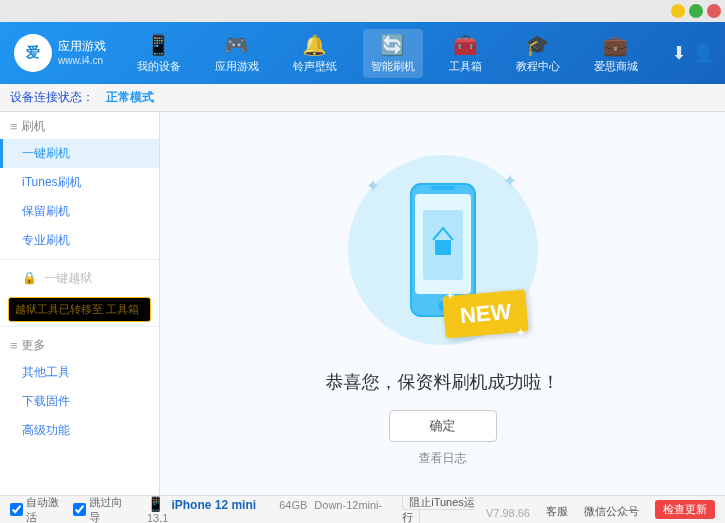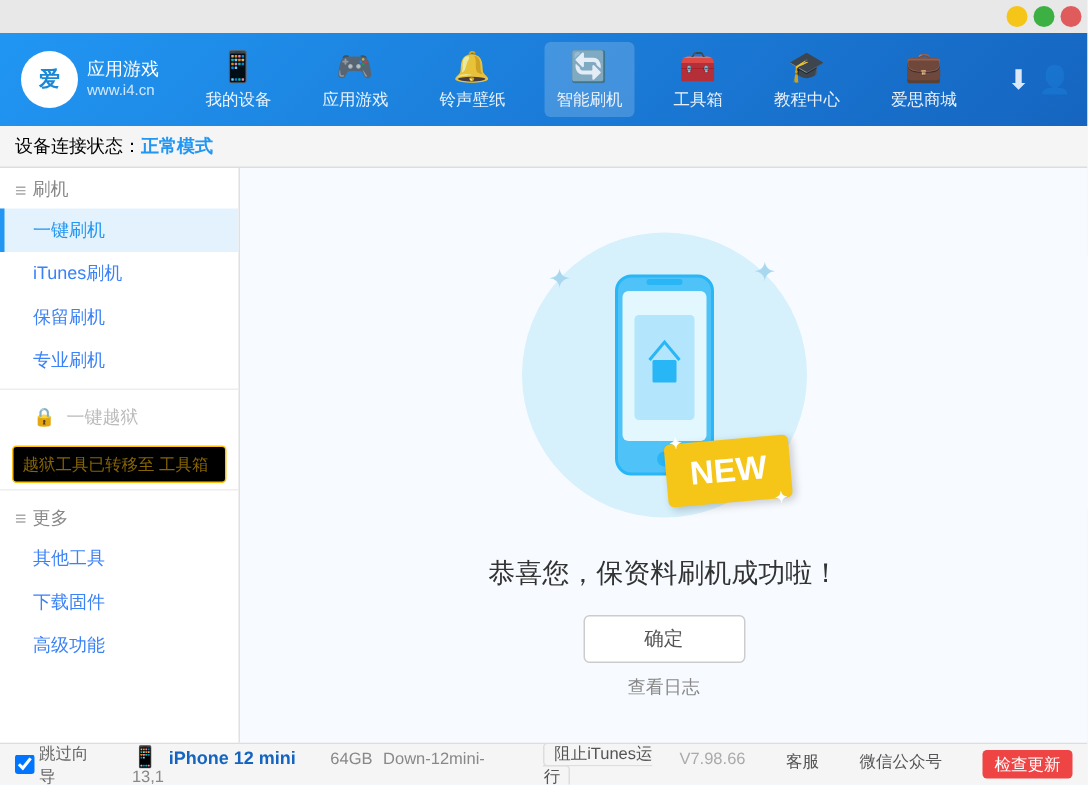--- a/index.html
+++ b/index.html
@@ -75,21 +75,21 @@
     
     .status-bar {
       height: 28px;
       background: #f5f5f5;
       border-bottom: 1px solid #ddd;
       display: flex; align-items: center;
       padding: 0 10px;
       font-size: 12px;
       color: #555;
     }
-    .status-label { color: #000000; margin-right: 0; }
+    .status-label { color: #1d4ed8; margin-right: 12px; }
     .status-value { color: #2196F3; font-weight: bold; }
 
     
     .main-layout {
       display: flex;
       height: calc(523px - 22px - 62px - 28px - 28px);
     }
 
     
     .sidebar {
@@ -212,21 +212,21 @@
       color: #888;
       cursor: pointer;
     }
     .bottom-left { display: flex; align-items: center; gap: 8px; flex: 1; }
     .checkbox-item { display: flex; align-items: center; gap: 3px; cursor: pointer; }
     .checkbox-item input { margin: 0; }
     .device-info { margin-left: 10px; }
     .device-name { font-size: 12px; color: #1565C0; font-weight: bold; }
     .device-detail { font-size: 11px; color: #888; }
 
-    .bottom-right { display: flex; align-items: flex-start; gap: 27px; }
+    .bottom-right { display: flex; align-items: flex-end; gap: 16px; }
     .version-text { color: #aaa; font-size: 11px; }
     .bottom-link { color: #555; font-size: 11px; cursor: pointer; }
     .update-btn {
       background: #ef4444;
       color: #fff;
       border: none;
       border-radius: 3px;
       padding: 2px 8px;
       font-size: 11px;
       cursor: pointer;
@@ -385,20 +385,24 @@
     </button>
 
     <div class="show-log">
       <span>查看日志</span>
     </div>
   </div>
 </div>
 
 <div class="bottom-full">
   <div class="bottom-left">
+    <label class="checkbox-item">
+      <input type="checkbox" checked="" style="">
+      <span>自动激活</span>
+    </label>
     <label class="checkbox-item">
       <input type="checkbox" checked="" style="">
       <span>跳过向导</span>
     </label>
     <div class="device-info">
       <span style="font-size:14px;color:#2196F3;margin-right:4px;">📱</span>
       <span class="device-name">iPhone 12 mini</span>
       <span class="device-detail" style="margin-left:20px;">
         <span>64GB</span>
       </span>

